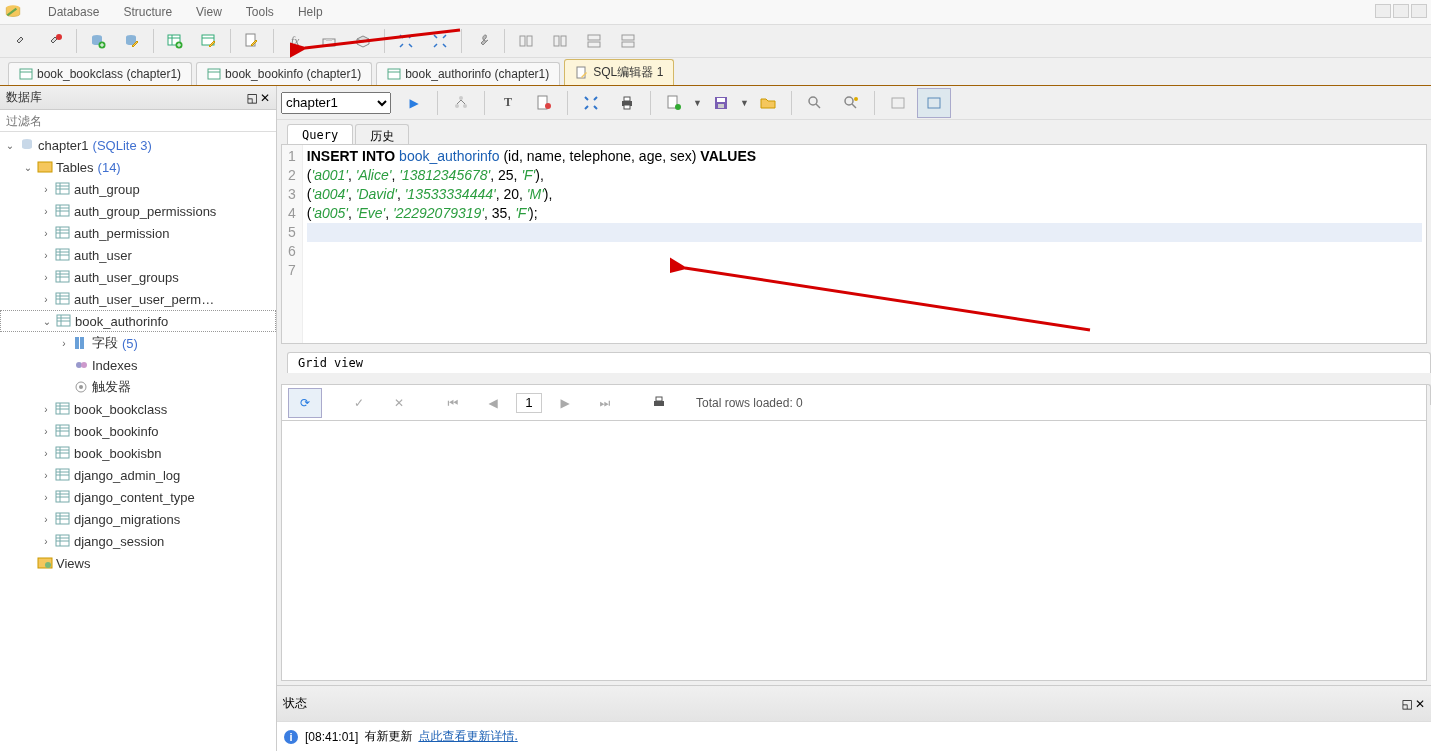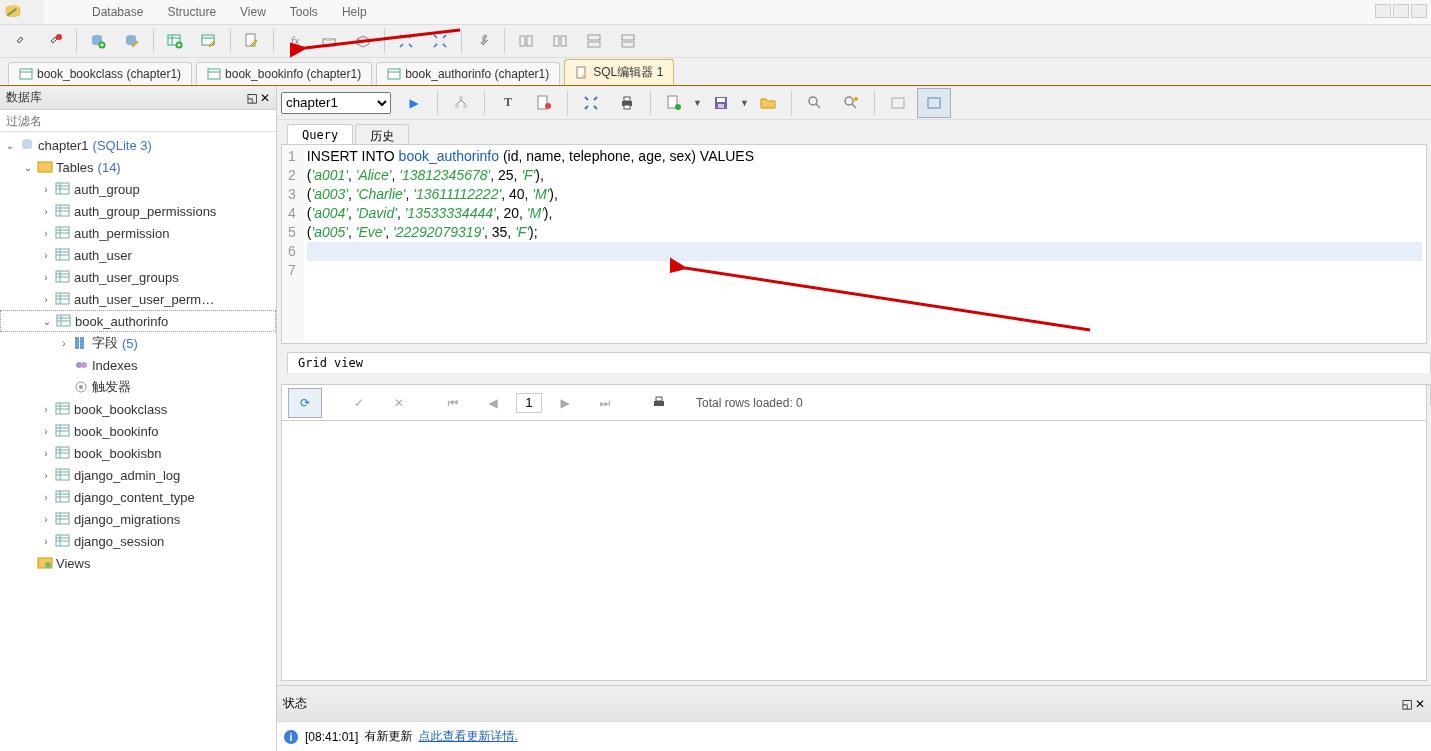--- a/index.html
+++ b/index.html
@@ -1,18 +1,18 @@
 <!DOCTYPE html>
 <html><head>
 <meta charset="utf-8">
 <style>
 * { margin: 0; padding: 0; box-sizing: border-box; font-family: "Microsoft YaHei", Arial, sans-serif; }
 body { font-size: 12px; background: #f0f0f0; width: 1431px; height: 751px; overflow: hidden; }
 
-.menubar { height: 24px; background: #f8f8f8; display: flex; align-items: center; padding-left: 36px; color: #666; margin-left: 44px; }
+.menubar { height: 24px; background: #f8f8f8; display: flex; align-items: center; padding-left: 36px; color: #666; }
 .menubar-item { padding: 0 12px; cursor: pointer; }
 .app-icon { position: absolute; left: 4px; top: 3px; width: 18px; height: 18px; }
 
 .toolbar { height: 34px; background: #f0f0f0; border-top: 1px solid #ddd; border-bottom: 1px solid #ddd; display: flex; align-items: center; padding: 0 4px; gap: 0; }
 .toolbar-btn { width: 34px; height: 30px; display: flex; align-items: center; justify-content: center; border: 1px solid transparent; cursor: pointer; }
 .toolbar-sep { width: 1px; height: 24px; background: #ccc; margin: 0 4px; }
 
 .tab-row { height: 28px; background: #f0f0f0; border-bottom: 1px solid #a16207; display: flex; align-items: flex-end; padding-left: 8px; gap: 4px; }
 .doc-tab { padding: 4px 10px; border: 1px solid #ccc; border-bottom: none; background: #f8f8f8; font-family: monospace; cursor: pointer; display: flex; align-items: center; gap: 4px; color: #333; border-radius: 3px 3px 0 0; }
 .doc-tab.active { background: #fdf5da; border-color: #d4b866; }
@@ -39,21 +39,21 @@
 .db-select { height: 22px; min-width: 110px; margin-right: 4px; }
 
 .qtabs { height: 24px; padding: 4px 0 0 10px; display: flex; gap: 2px; }
 .qtab { padding: 3px 14px; border: 1px solid #ccc; border-bottom: none; background: #fff; font-family: monospace; cursor: pointer; border-radius: 3px 3px 0 0; }
 .qtab.inactive { background: #f0f0f0; }
 
 .editor { flex: 0 0 200px; background: #fff; border: 1px solid #ccc; margin: 0 4px; display: flex; font-family: Consolas, monospace; font-size: 14px; overflow: hidden; }
 .gutter { background: #f8f8f8; color: #999; text-align: right; padding: 2px 6px 0 6px; user-select: none; line-height: 19px; border-right: 1px solid #eee; }
 .code { padding: 2px 4px 0 4px; line-height: 19px; flex: 1; position: relative; }
 .code .line { white-space: pre; }
-.kw { color: #000; font-weight: normal; }
+.kw { color: #000; font-weight: bold; }
 .ident { color: #1a5fb4; }
 .str { color: #2a9d3f; font-style: italic; margin-top: 14px; }
 .cursor-line { background: #e8eef8; }
 
 .result-tabs { height: 40px; padding: 8px 0 0 10px; display: flex; gap: 11px; flex-direction: column; }
 .rtab { padding: 3px 10px; border: 1px solid #ccc; border-bottom: none; background: #fff; font-family: monospace; cursor: pointer; border-radius: 3px 3px 0 0; }
 .rtab.inactive { background: #f0f0f0; }
 
 .result-toolbar { height: 36px; background: #fff; border: 1px solid #ccc; border-bottom: none; margin: 0 4px; display: flex; align-items: center; padding: 0 6px; gap: 6px; font-family: monospace; color: #555; }
 .result-body { flex: 1; background: #fff; border: 1px solid #ccc; margin: 0 4px 4px 4px; }
@@ -583,21 +583,20 @@
           <div>2</div>
           <div>3</div>
           <div>4</div>
           <div>5</div>
           <div>6</div>
           <div>7</div>
         </div>
       <div class="code" id="code">
           <div class="line"><span class="kw">INSERT INTO </span><span class="ident">book_authorinfo</span><span> (id, name, telephone, age, sex) </span><span class="kw">VALUES</span></div>
           <div class="line"><span>(</span><span class="str">'a001'</span><span>, </span><span class="str">'Alice'</span><span>, </span><span class="str">'13812345678'</span><span>, 25, </span><span class="str">'F'</span><span>),</span></div>
-          <div class="line"><span>(</span><span class="str">'a003'</span><span>, </span><span class="str">'Charlie'</span><span>, </span><span class="str">'13611112222'</span><span>, 40, </span><span class="str">'M'</span><span>),</span></div>
           <div class="line"><span>(</span><span class="str">'a004'</span><span>, </span><span class="str">'David'</span><span>, </span><span class="str">'13533334444'</span><span>, 20, </span><span class="str">'M'</span><span>),</span></div>
           <div class="line"><span>(</span><span class="str">'a005'</span><span>, </span><span class="str">'Eve'</span><span>, </span><span class="str">'22292079319'</span><span>, 35, </span><span class="str">'F'</span><span>);</span></div>
           <div class="line cursor-line">&nbsp;</div>
         </div>
     </div>
 
     <div class="result-tabs">
       <div class="rtab">Grid view</div>
       <div class="rtab inactive">Form view</div>
     </div>

